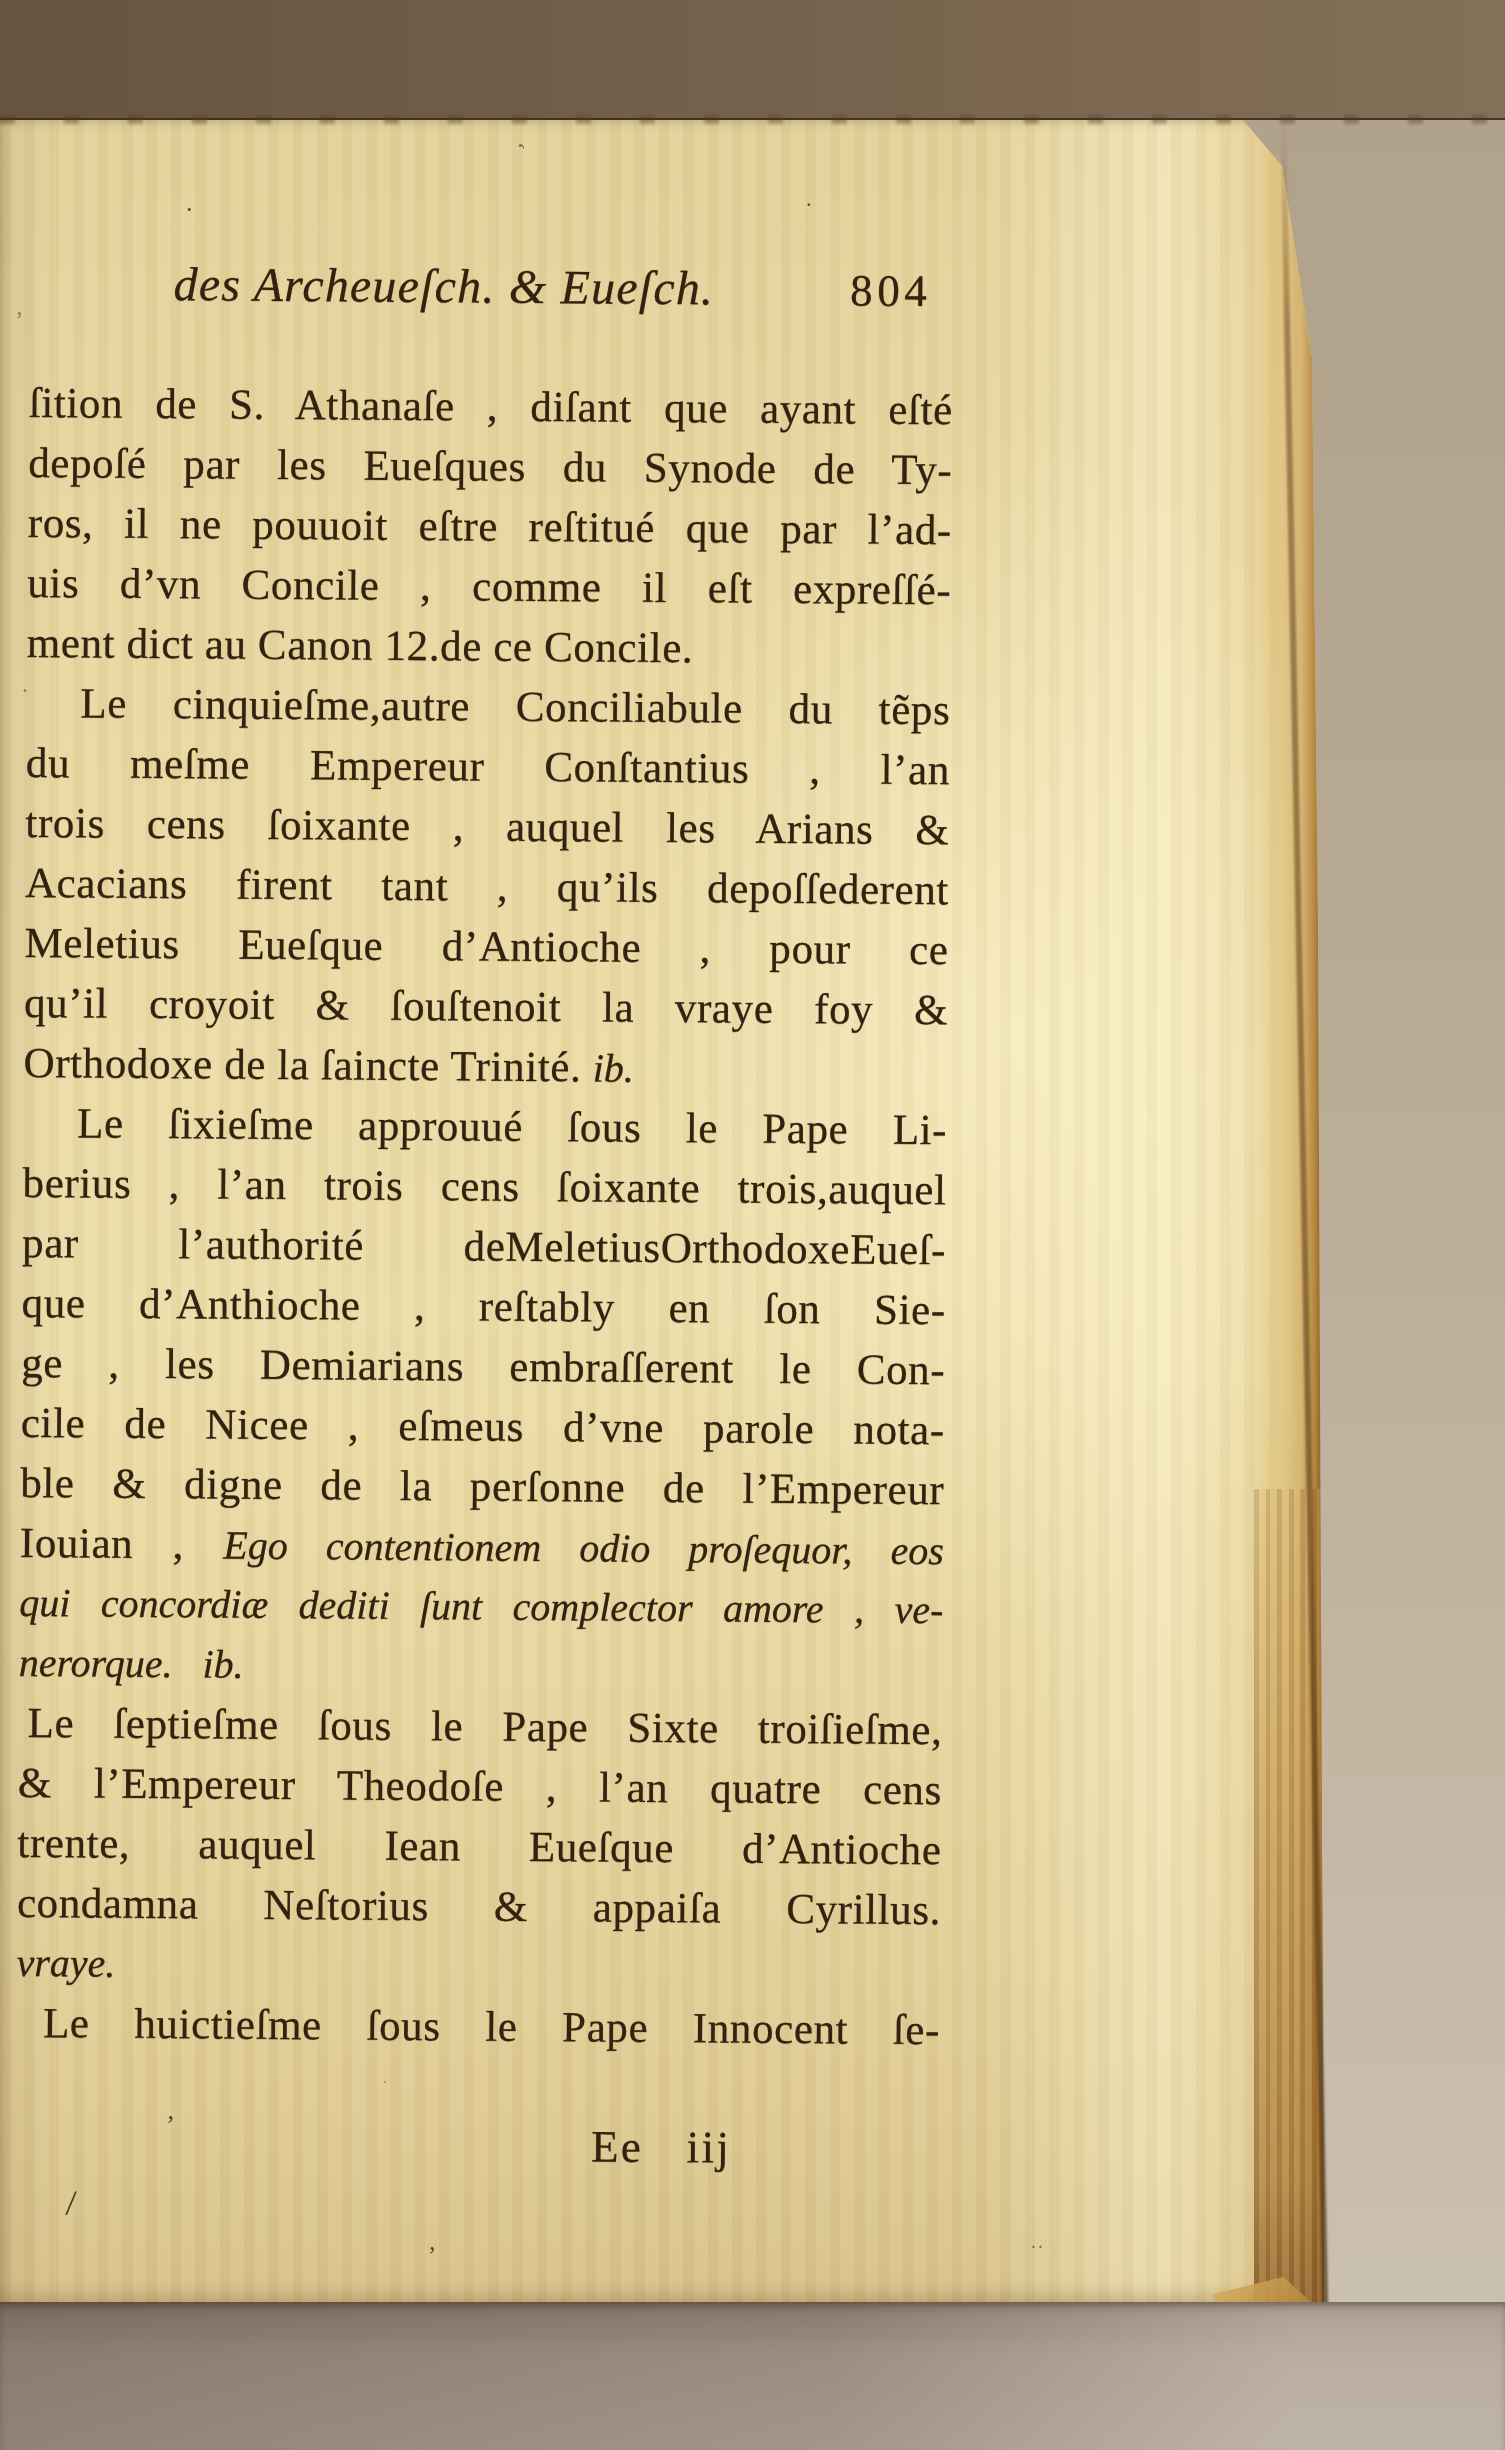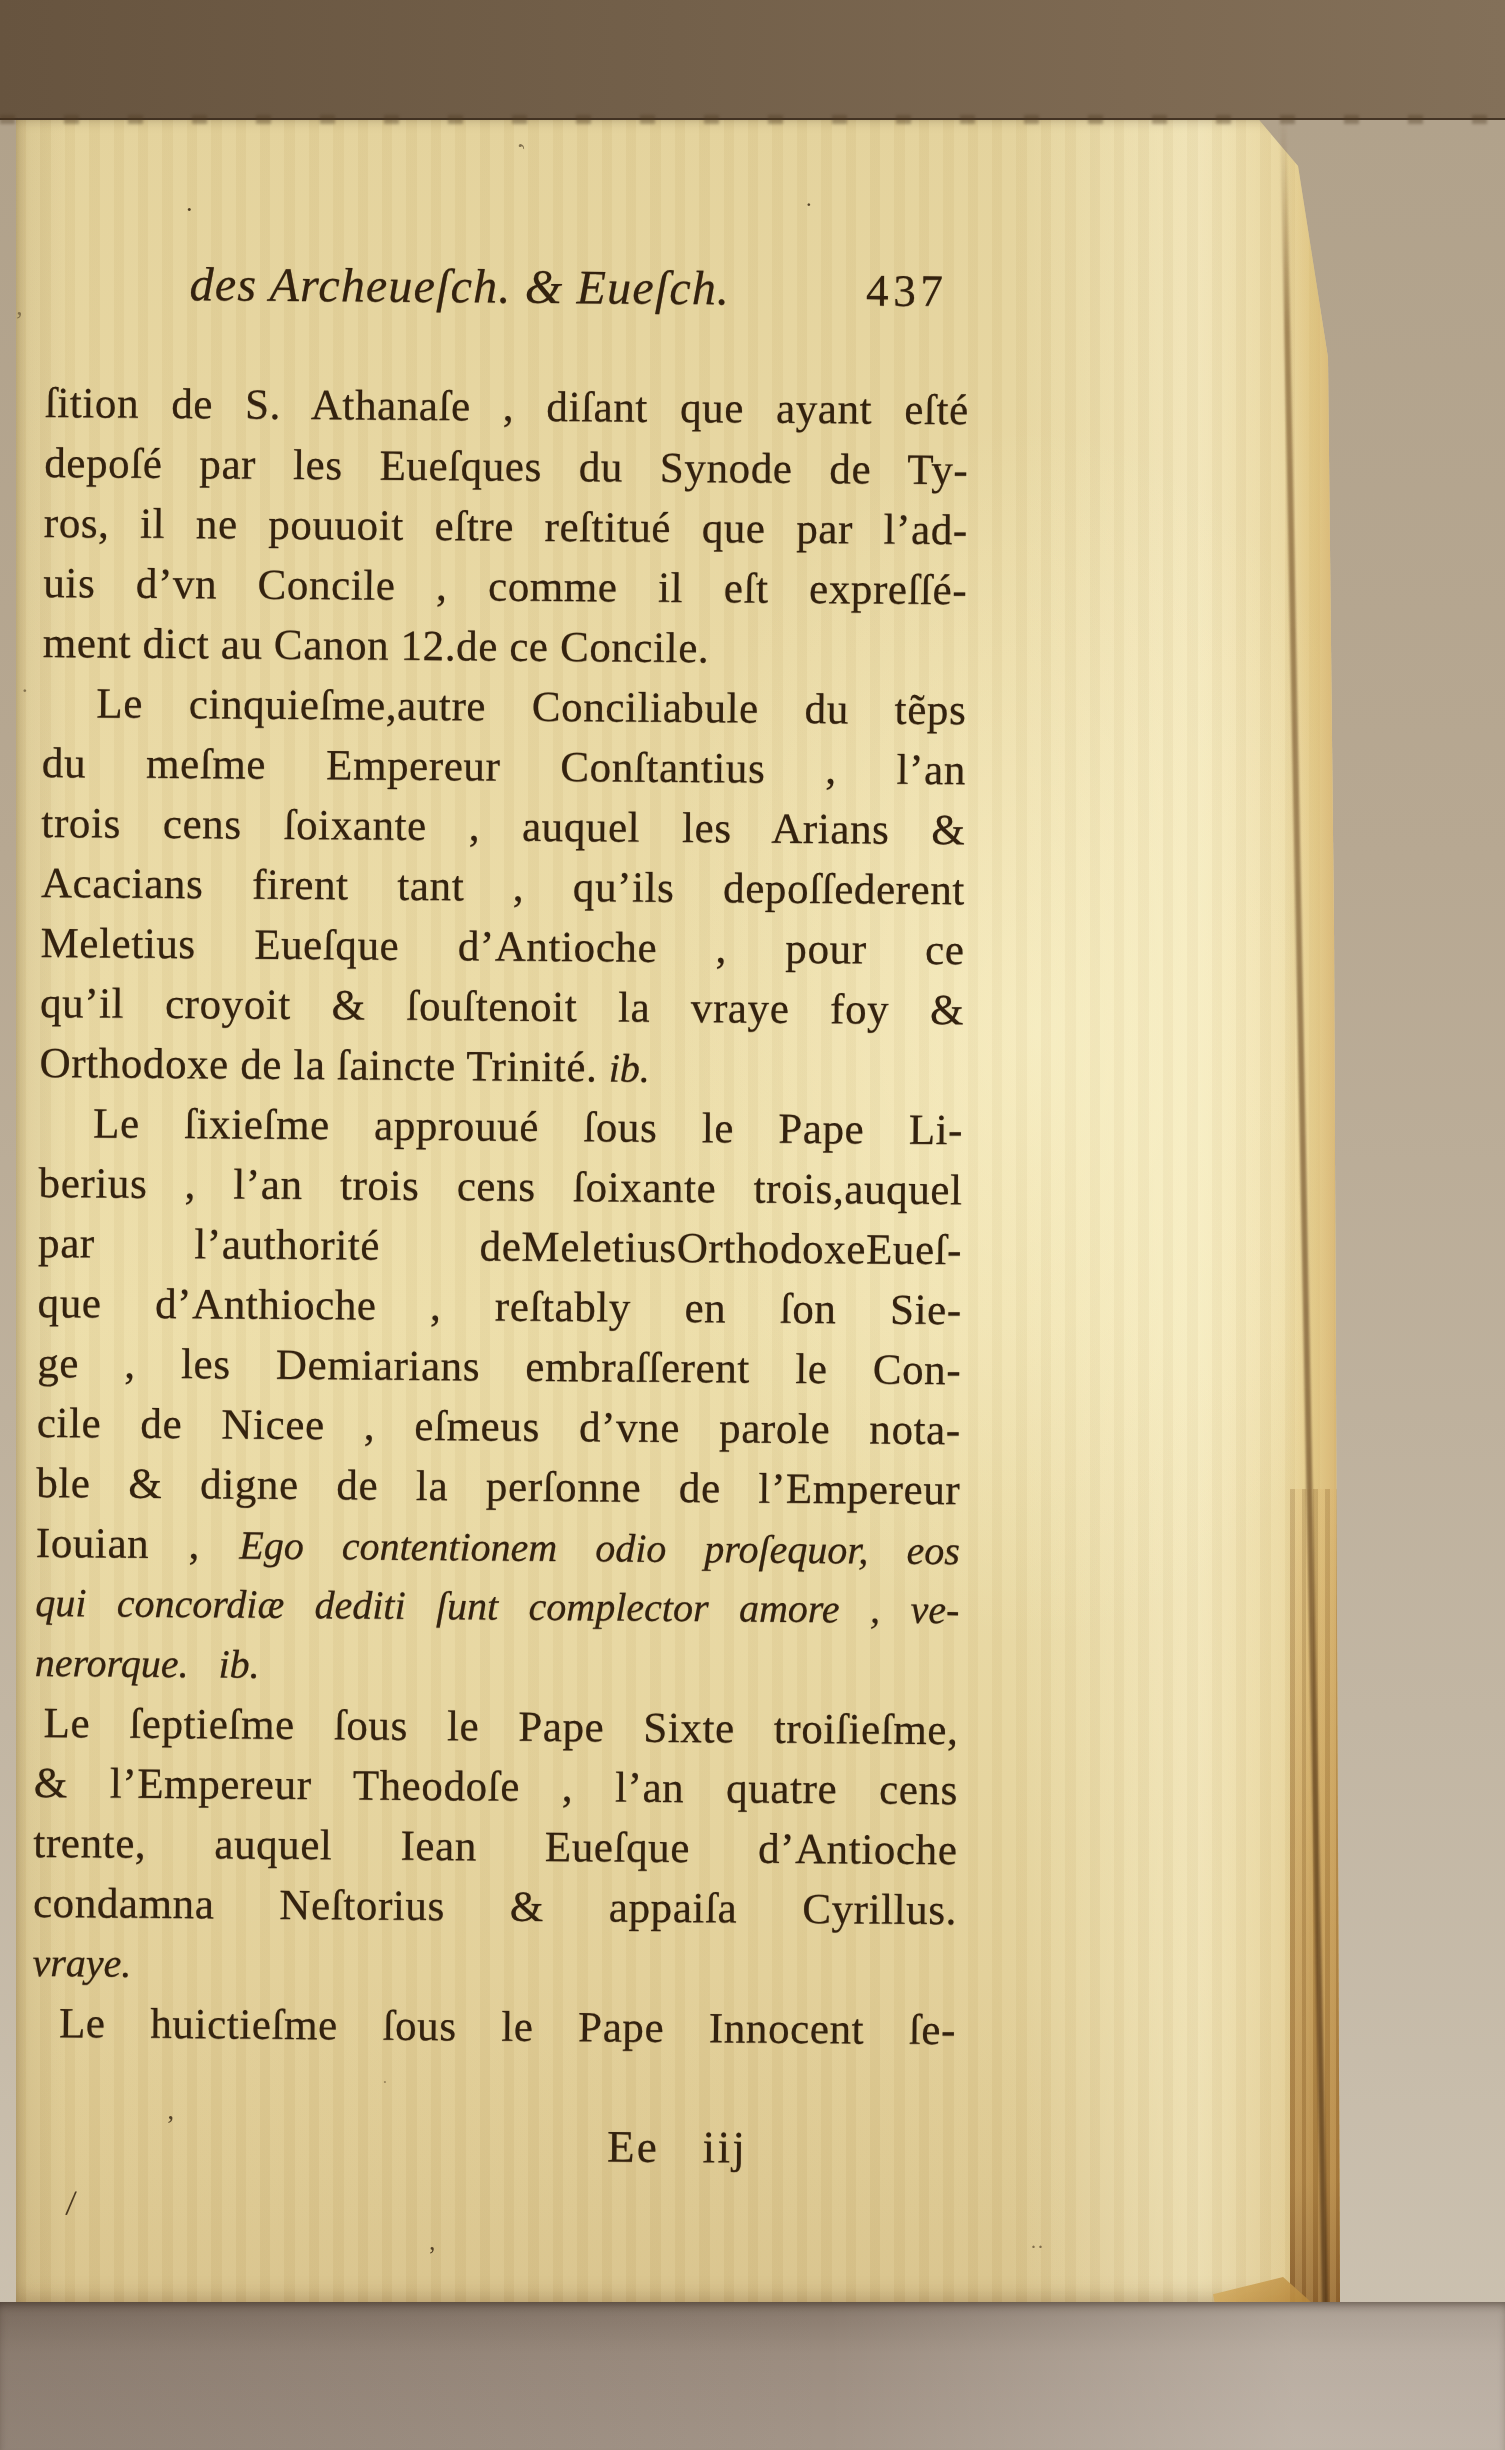--- a/index.html
+++ b/index.html
@@ -17,29 +17,28 @@
     background:linear-gradient(to right,#67543f 0%,#73604a 45%,#7d6952 75%,#837059 100%);
     border-bottom:2.9px solid rgba(58,42,28,.85);
   }
   .band-ragged{
     position:absolute;left:0;top:115px;width:1505px;height:9.3px;
     background:repeating-linear-gradient(90deg,rgba(75,55,32,.5) 0 15px,rgba(75,55,32,0) 15px 64px);
     filter:blur(1.7px);opacity:.7;
   }
   
   .page{
-    position:absolute;left:16px;top:114px;width:1324px;height:2189px;
+    position:absolute;left:0;top:114px;width:1324px;height:2189px;
     background:
       radial-gradient(ellipse 553px 873px at 76% 42%, rgba(255,248,210,.55), rgba(255,248,210,0) 70%),
       linear-gradient(to right, rgba(110,85,45,.12) 0, rgba(110,85,45,0) 4%),
       linear-gradient(to right, rgba(255,248,215,0) 74%, rgba(255,248,215,.45) 88%, rgba(234,205,140,.25) 96%, rgba(234,205,140,0) 100%),
       linear-gradient(to bottom,#e3d199 0%,#e8d7a1 25%,#ecdda8 55%,#e2cf97 85%,#d8c28a 100%);
     clip-path:polygon(0 0,1238px 0,1282px 52px,1312px 244px,1318px 814px,1324px 2189px,0 2189px);
     box-shadow:inset 0 8.1px 12.8px -4.7px rgba(70,50,30,.5), inset 0 -12.8px 18.6px -5.8px rgba(120,85,45,.35);
-    padding-left:20px;
   }
   .streaks{
     position:absolute;inset:0;
     background:repeating-linear-gradient(90deg,rgba(130,100,55,.045) 0 10.5px,rgba(255,255,235,.05) 10.5px 24.4px);
     pointer-events:none;
   }
   
   .fore-edge{
     position:absolute;right:0;top:0;height:100%;width:76px;
     background:linear-gradient(to right,rgba(210,170,90,0) 0%,rgba(216,180,100,.4) 40%,rgba(210,171,102,.75) 70%,#b3873f 88%,#8a5f26 97%,#5f3f15 100%);
@@ -102,21 +101,21 @@
 
 <div class="photo">
   <div class="page">
     <div class="streaks"></div>
     <div class="fore-edge"></div>
     <div class="fore-edge-strong"></div>
 
     <div class="text-block">
       <div class="header">
         <span class="title">des Archeueſch. &amp; Eueſch.</span>
-        <span class="num">437</span>
+        <span class="num">804</span>
       </div>
 
       <div class="body">
         <div class="line j"><span>ſition de S. Athanaſe , diſant que ayant eſté</span></div>
         <div class="line j"><span>depoſé par les Eueſques du Synode de Ty-</span></div>
         <div class="line j"><span>ros, il ne pouuoit eſtre reſtitué que par l’ad-</span></div>
         <div class="line j"><span>uis d’vn Concile , comme il eſt expreſſé-</span></div>
         <div class="line last"><span>ment dict au Canon 12.de ce Concile.</span></div>
         <div class="line j ind1"><span>Le cinquieſme,autre Conciliabule du tẽps</span></div>
         <div class="line j"><span>du meſme Empereur Conſtantius , l’an</span></div>

